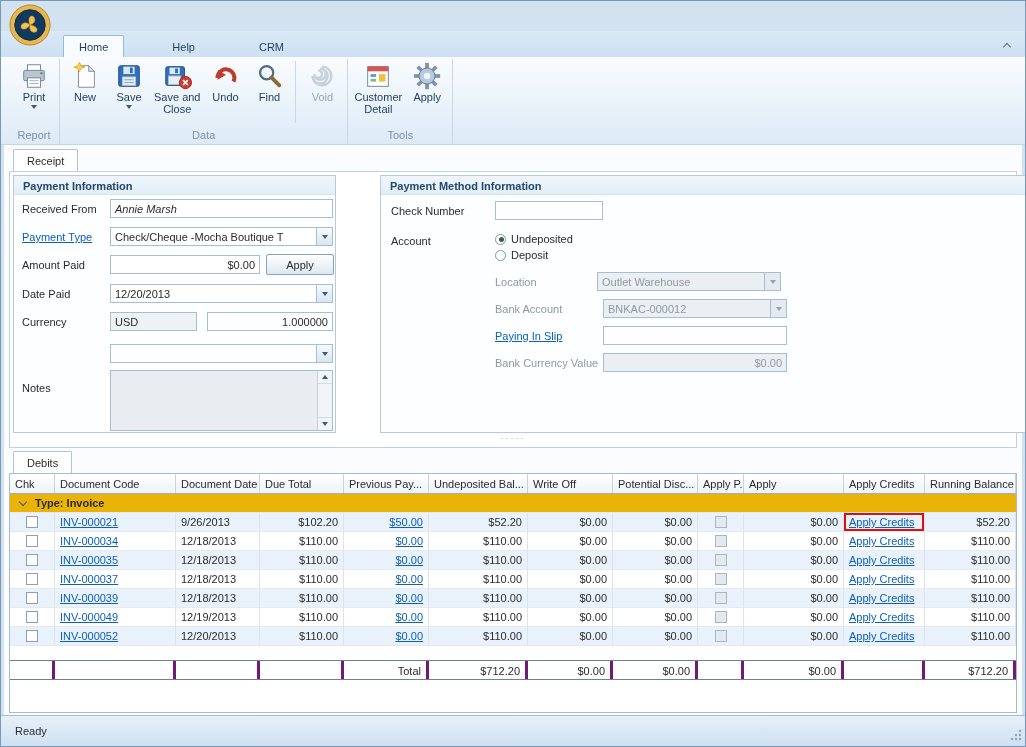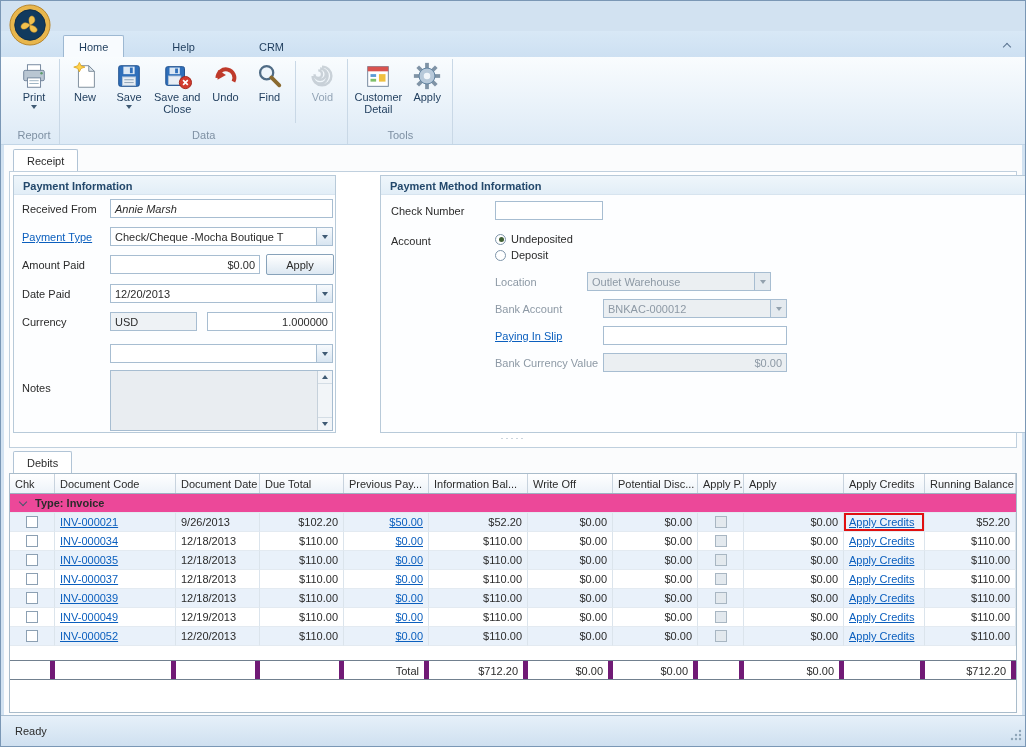--- a/index.html
+++ b/index.html
@@ -94,36 +94,36 @@
   .splitter { position:absolute; left:0; right:0; bottom:4px; text-align:center;
               color:#8fa3b5; letter-spacing:2px; font-size:9px; cursor:row-resize; }
 
   
   .grid-panel { position:absolute; left:8px; top:472px; width:1008px; height:240px;
                 background:#ffffff; border:1px solid #a9bccb; }
   .grid-header { display:flex; height:20px; background:linear-gradient(#ffffff,#edf3f9);
                  border-bottom:1px solid #9db0c2; }
   .gh-cell { flex:none; padding:4px 4px 0 5px; border-right:1px solid #c8d3de;
              overflow:hidden; white-space:nowrap; cursor:pointer; }
-  .group-row { display:flex; height:19px; background:#ec4899; border-bottom:1px solid #e3eaf1;
+  .group-row { display:flex; height:19px; background:#eab308; border-bottom:1px solid #e3eaf1;
                align-items:center; font-weight:bold; }
   .chev { display:inline-block; width:6px; height:6px; border-right:1.6px solid #44586c;
           border-bottom:1.6px solid #44586c; transform:rotate(45deg); margin:0 9px 3px 10px; }
   .grid-row { display:flex; height:19px; background:#fff; }
   .grid-row.alt { background:#e9f1fa; }
   .g-cell { flex:none; padding:3px 5px 0; border-right:1px solid #dbe4ec;
             border-bottom:1px solid #e3eaf1; overflow:hidden; white-space:nowrap; }
   .num { text-align:right; }
   .glink { color:#0b5fbe; text-decoration:underline; cursor:pointer; }
   .cb { display:inline-block; width:12px; height:12px; border:1px solid #8ca0b3; background:#fff; }
   .cb.dis { background:#e3e9ee; border-color:#a8b6c2; }
   .cellcb { display:flex; justify-content:center; padding-top:3px; }
   .grid-footer { display:flex; height:20px; margin-top:14px; border-top:1px solid #71808f;
                  border-bottom:1px solid #71808f; background:#fff; }
-  .gf-cell { flex:none; padding:4px 5px 0; border-right:5px solid #701a75; overflow:hidden; white-space:nowrap; }
+  .gf-cell { flex:none; padding:4px 5px 0; border-right:3px solid #701a75; overflow:hidden; white-space:nowrap; }
   .hl-red { box-shadow:inset 0 0 0 2px #e01010; }
 
   
   .statusbar { position:absolute; left:0; right:0; top:714px; height:31px;
                background:linear-gradient(#e6f0f9,#cfe0f0); border-top:1px solid #a8bdd0;
                padding:9px 0 0 14px; }
   .grip { position:absolute; right:3px; bottom:3px; }
 </style>
 </head>
 <body>
@@ -348,21 +348,21 @@
       <div class="radio-row" style="left:114px;top:57px">
         <span class="radio checked"></span>
         <span class="radio-label">Undeposited</span>
       </div>
       <div class="radio-row" style="left:114px;top:73px">
         <span class="radio"></span>
         <span class="radio-label">Deposit</span>
       </div>
 
       <div class="flabel gray" style="left:114px;top:100px">Location</div>
-      <div class="field combo disabledf" style="left:206px;top:96px;width:184px">
+      <div class="field combo disabledf" style="left:216px;top:96px;width:184px">
         <span class="cval">Outlet Warehouse</span>
         <span class="cbtn">
             <span class="tri"></span>
           </span>
       </div>
 
       <div class="flabel gray" style="left:114px;top:127px">Bank Account</div>
       <div class="field combo disabledf" style="left:222px;top:123px;width:184px">
         <span class="cval">BNKAC-000012</span>
         <span class="cbtn">
@@ -384,21 +384,21 @@
     <span>Debits</span>
   </div>
 
   <div class="grid-panel">
     <div class="grid-header">
         <div class="gh-cell" style="width: 45px;">Chk</div>
         <div class="gh-cell" style="width: 121px;">Document Code</div>
         <div class="gh-cell" style="width: 84px;">Document Date</div>
         <div class="gh-cell" style="width: 84px;">Due Total</div>
         <div class="gh-cell" style="width: 85px;">Previous Pay...</div>
-        <div class="gh-cell" style="width: 99px;">Information Bal...</div>
+        <div class="gh-cell" style="width: 99px;">Undeposited Bal...</div>
         <div class="gh-cell" style="width: 85px;">Write Off</div>
         <div class="gh-cell" style="width: 85px;">Potential Disc...</div>
         <div class="gh-cell" style="width: 46px;">Apply P...</div>
         <div class="gh-cell" style="width: 100px;">Apply</div>
         <div class="gh-cell" style="width: 81px;">Apply Credits</div>
         <div class="gh-cell" style="width: 91px;">Running Balance</div>
       </div>
     <div class="grid-body">
         <div class="group-row">
           <span class="chev"></span>

